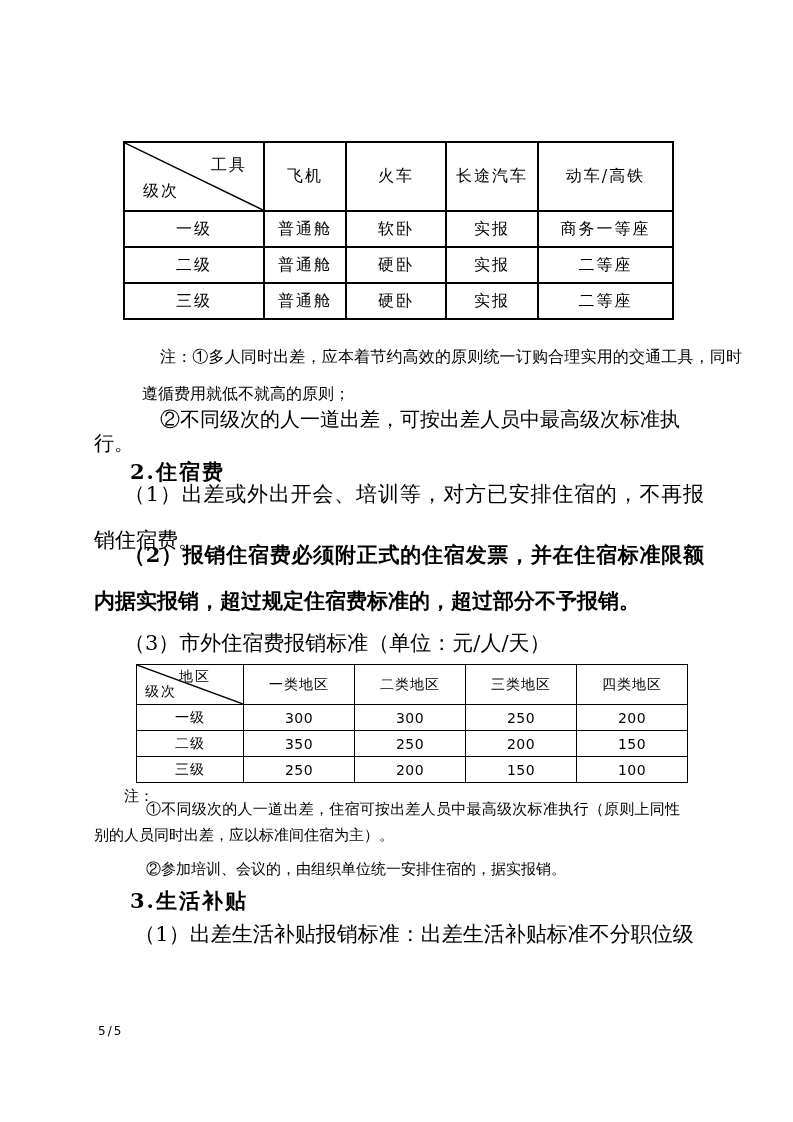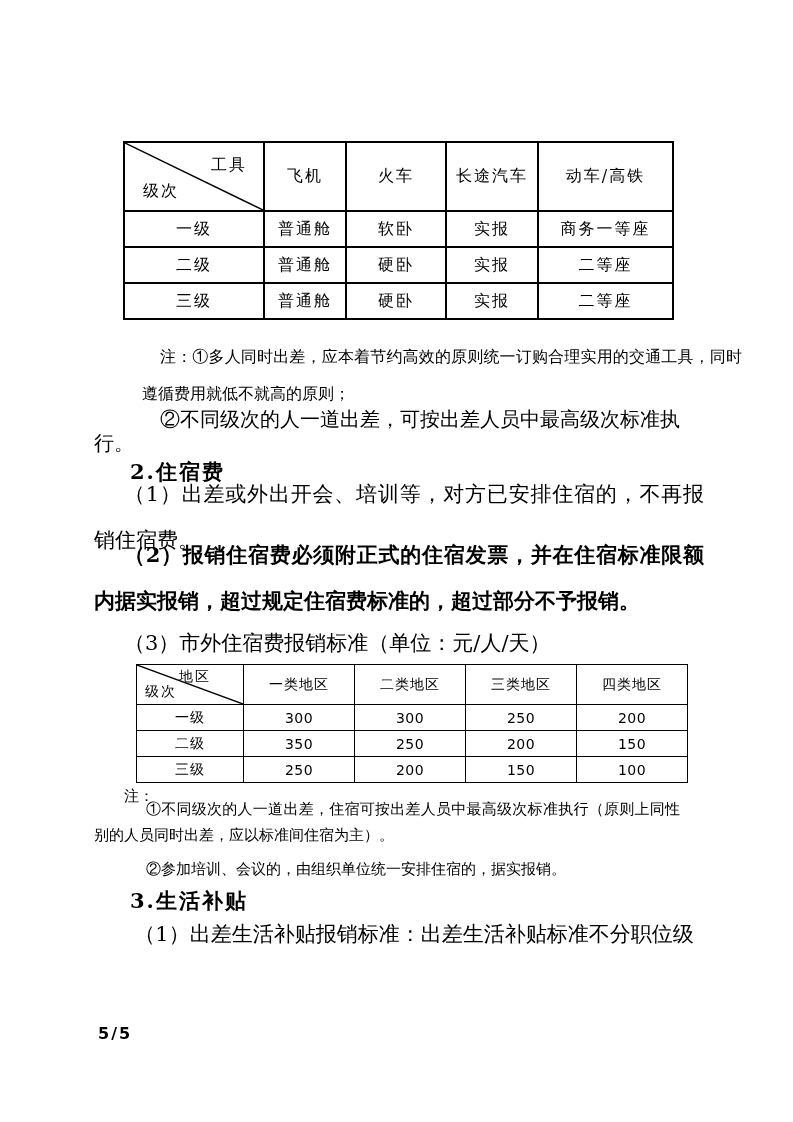--- a/index.html
+++ b/index.html
@@ -53,21 +53,21 @@
   #para-2-2 { top:532px;font-weight:bold; }
   #para-2-3 { top:620px; text-align:left; }
   #para-3-1 { top:911px; text-align:center; }
 
   .note2-label { left:94px; top:788px; font-size:15px; line-height:16px; text-indent:30px; }
   .note2 { left:94px; width:586px; font-size:15px; line-height:26px;
            text-indent:52px; text-align:justify; }
   #lodging-note-1 { top:772px;margin-top:24px; }
   #lodging-note-2 { top:856px; text-align:left; }
 
-  .page-number { left:98px; top:1024px; font-size:16px; font-weight:bold;
+  .page-number { left:98px; top:1024px; font-size:12px; font-weight:normal;
                  font-family:"DejaVu Sans","Liberation Sans",sans-serif; letter-spacing:2px;text-align:right; }
 </style>
 </head>
 <body>
 
 <table id="transport-table" class="abs">
   <colgroup>
     <col style="width:140px">
       <col style="width:82px">
       <col style="width:100px">

